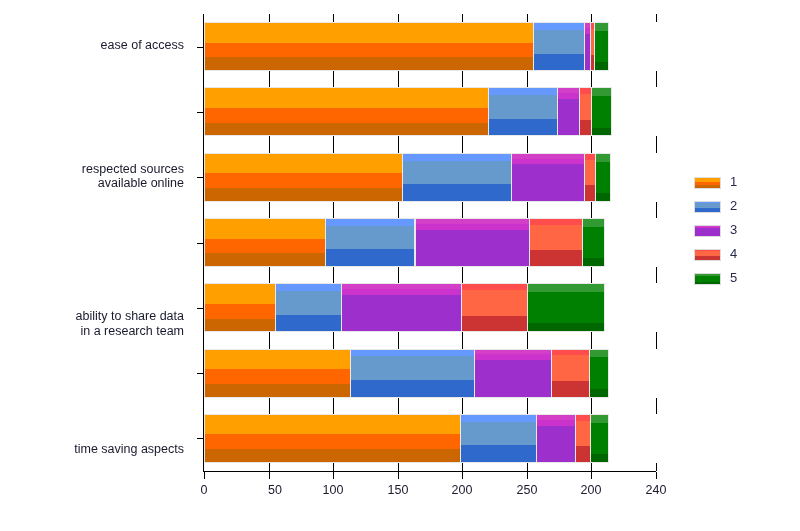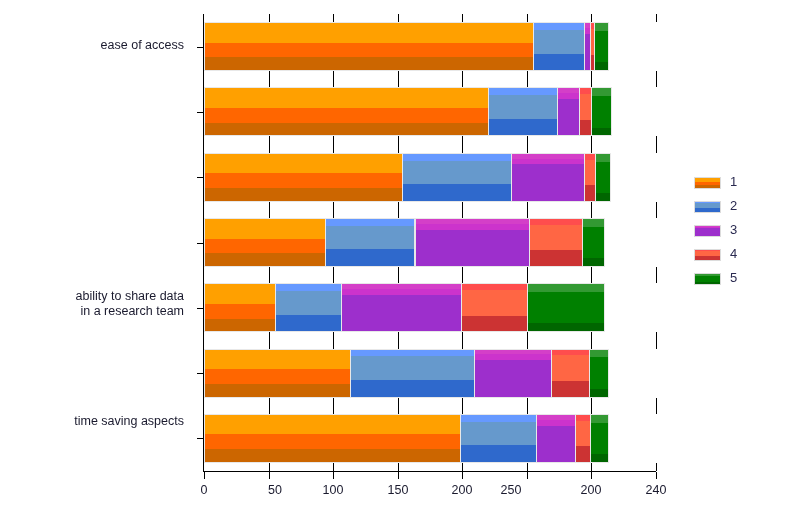--- a/index.html
+++ b/index.html
@@ -146,23 +146,25 @@
     color: #2a2a50;
   }
 </style>
 </head>
 <body>
 
 <div id="chart-root">
 
   <div class="cat-labels">
       <div class="cat-label" style="top: 38.3929px;">ease of access</div>
-      <div class="cat-label" style="top: 289px;">ability to share data
+      <div class="cat-label" style="top: 161.714px;">respected sources
+available online</div>
+      <div class="cat-label" style="top: 309px;">ability to share data
 in a research team</div>
-      <div class="cat-label" style="top: 414px;">time saving aspects</div>
+      <div class="cat-label" style="top: 442px;">time saving aspects</div>
     </div>
 
   <div class="axis-left"></div>
   <div class="axis-bottom"></div>
 
   <div class="plot">
       <div class="gridtick" style="left: 65px; top: 0px; height: 8.14286px;"></div>
       <div class="gridtick" style="left: 65px; top: 57.1429px; height: 16.2857px;"></div>
       <div class="gridtick" style="left: 65px; top: 122.429px; height: 16.2857px;"></div>
       <div class="gridtick" style="left: 65px; top: 187.714px; height: 16.2857px;"></div>
@@ -463,18 +465,18 @@
     <div class="xticklabel" style="left: 204px;">0</div>
     <div class="xtick" style="left: 269px;"></div>
     <div class="xticklabel" style="left: 275px;">50</div>
     <div class="xtick" style="left: 333px;"></div>
     <div class="xticklabel" style="left: 333px;">100</div>
     <div class="xtick" style="left: 398px;"></div>
     <div class="xticklabel" style="left: 398px;">150</div>
     <div class="xtick" style="left: 462px;"></div>
     <div class="xticklabel" style="left: 462px;">200</div>
     <div class="xtick" style="left: 527px;"></div>
-    <div class="xticklabel" style="left: 511px;">250</div>
+    <div class="xticklabel" style="left: 527px;">250</div>
     <div class="xtick" style="left: 591px;"></div>
     <div class="xticklabel" style="left: 591px;">200</div>
     <div class="xtick" style="left: 656px;"></div>
     <div class="xticklabel" style="left: 656px;">240</div>
   </div>
 
 </body></html>

